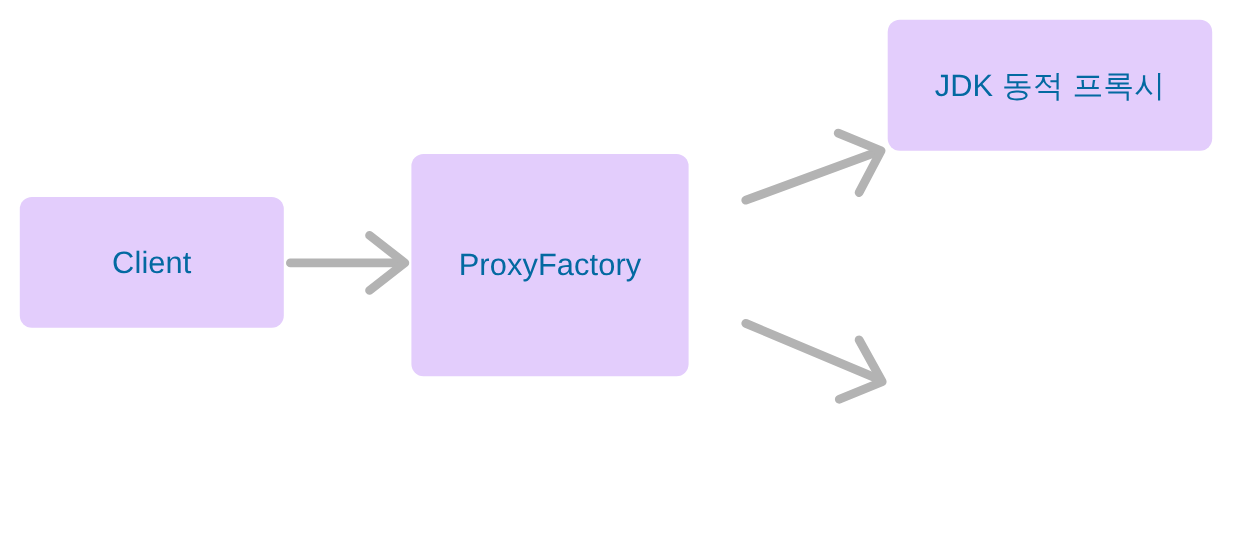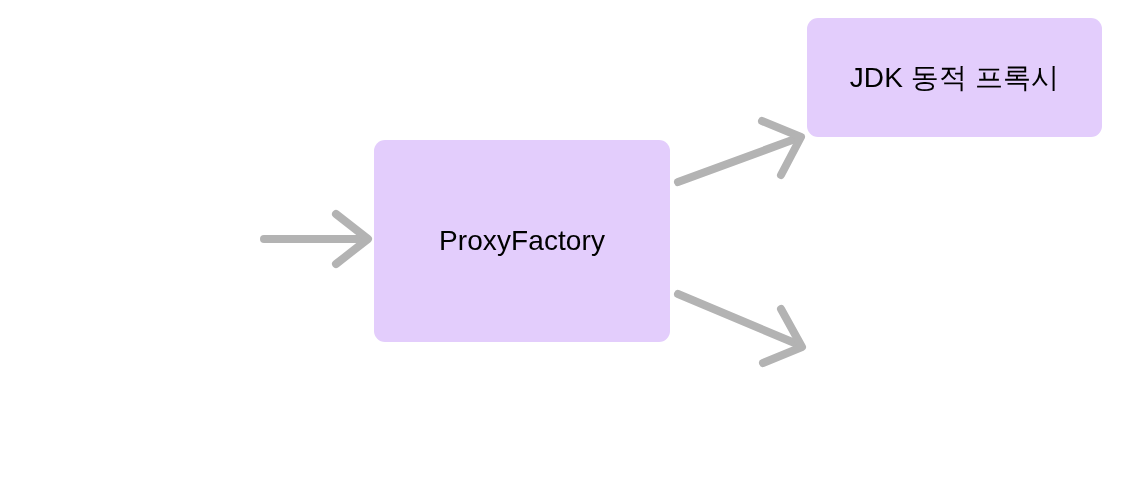--- a/index.html
+++ b/index.html
@@ -31,30 +31,30 @@
     position: absolute;
     box-sizing: border-box;
     background: #e3cdfc;
     border-radius: 11px;
     display: flex;
     align-items: center;
     justify-content: center;
     text-align: center;
   }
   .node-label {
-    color: #000000;
+    color: #0369a1;
     font-size: 28px;
     font-weight: 400;
     line-height: 1.2;
     letter-spacing: 0.1px;
     white-space: nowrap;
   }
   
   #node-client      { left: 18px;  top: 179px; width: 240px; height: 119px; }
-  #node-proxyfactory{ left: 374px; top: 140px; width: 296px; height: 202px; }
+  #node-proxyfactory{ left: 374px; top: 140px; width: 252px; height: 202px; }
   #node-jdkproxy    { left: 807px; top: 18px;  width: 295px; height: 119px; }
   #node-cglib       { left: 807px; top: 343px; width: 295px; height: 119px; }
 </style>
 </head>
 <body>
 
 <div id="diagram-canvas">
 
   <svg class="edge-layer" viewBox="0 0 1137 500" width="1137" height="500" xmlns="http://www.w3.org/2000/svg">
 
@@ -67,20 +67,23 @@
       <path d="M 678 182 L 795 139" fill="none" stroke="#b3b3b3" stroke-width="8" stroke-linecap="round" stroke-linejoin="round"></path>
       <path d="M 762 121 L 801 137 L 781 175" fill="none" stroke="#b3b3b3" stroke-width="8" stroke-linecap="round" stroke-linejoin="round"></path>
     </g>
 
     <g>
       <path d="M 678 294 L 797 344" fill="none" stroke="#b3b3b3" stroke-width="8" stroke-linecap="round" stroke-linejoin="round"></path>
       <path d="M 781 309 L 802 347 L 763 363" fill="none" stroke="#b3b3b3" stroke-width="8" stroke-linecap="round" stroke-linejoin="round"></path>
     </g>
   </svg>
 
+  <div class="node" id="node-client">
+    <span class="node-label">Client</span>
+  </div>
 
   <div class="node" id="node-proxyfactory">
     <span class="node-label">ProxyFactory</span>
   </div>
 
   <div class="node" id="node-jdkproxy">
     <span class="node-label">JDK 동적 프록시</span>
   </div>
 
 

